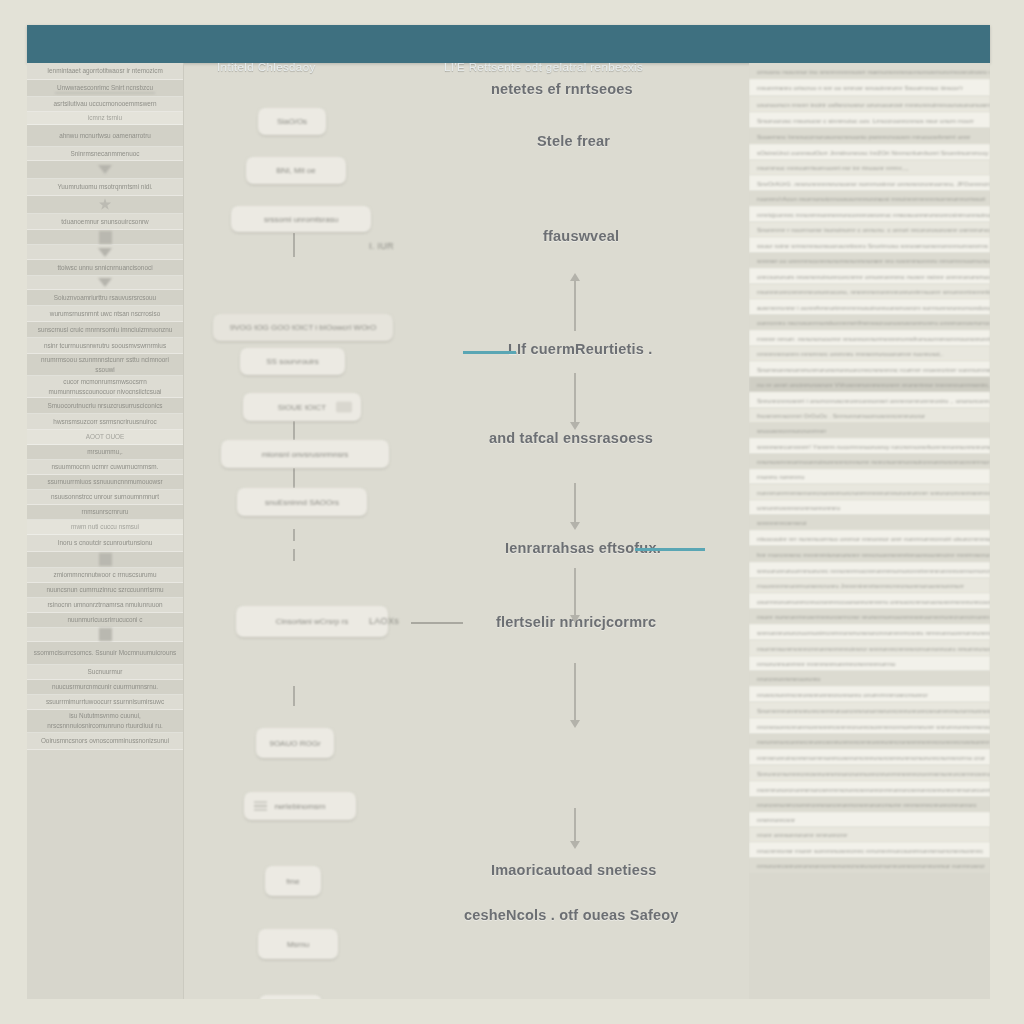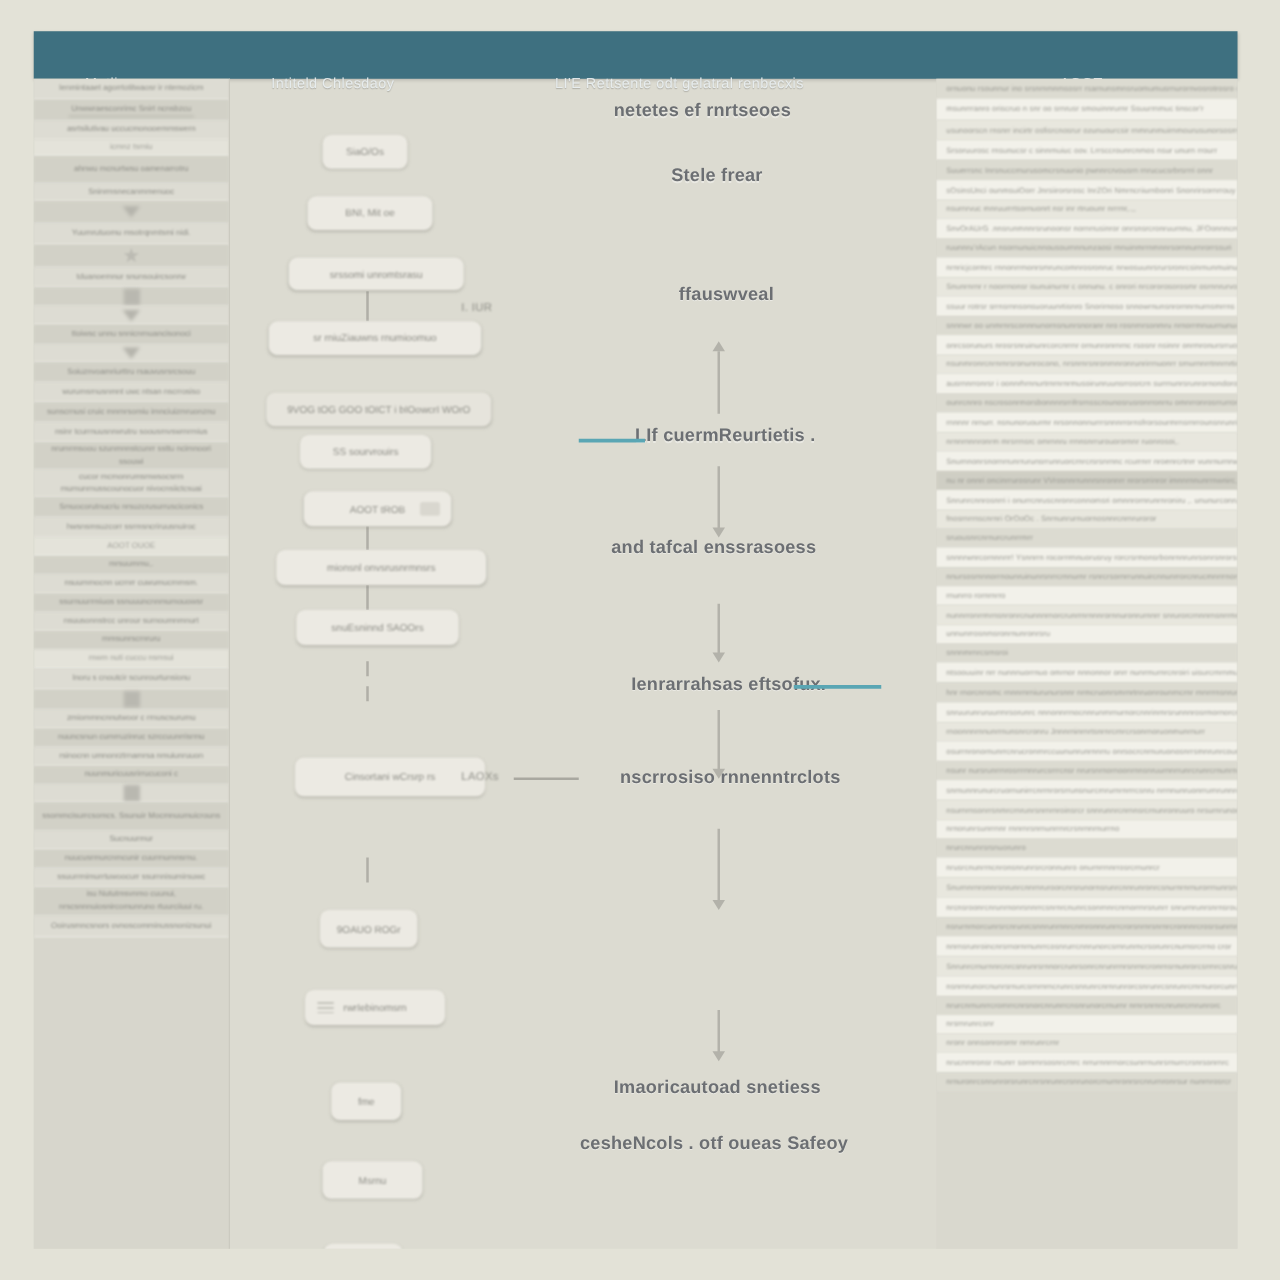--- a/index.html
+++ b/index.html
@@ -299,31 +299,28 @@
       <div class="vline" style="left: 110px; top: 623px; height: 20px;"></div>
       <div class="node" style="left: 75px; top: 45px; width: 68px; height: 27px;">
         <span>SiaO/Os</span>
       </div>
       <div class="node" style="left: 63px; top: 94px; width: 100px; height: 27px;">
         <span>BNI, Mit oe</span>
       </div>
       <div class="node" style="left: 48px; top: 143px; width: 140px; height: 26px;">
         <span>srssomi unromtsrasu</span>
       </div>
-      <div class="node" style="left: 32px; top: 194px; width: 170px; height: 27px;">
-        <span>sr rniuZiauwns  rnumioomuo</span>
-      </div>
       <div class="node dim" style="left: 30px; top: 251px; width: 180px; height: 27px;">
         <span>9VOG tOG GOO tOICT i bIOowcrI WOrO</span>
       </div>
       <div class="node" style="left: 57px; top: 285px; width: 105px; height: 27px;">
         <span>SS  sourvrouirs</span>
       </div>
       <div class="node" style="left: 60px; top: 330px; width: 118px; height: 28px;">
-        <span>AOOT tROB</span>
+        <span>SIOUE tOICT</span>
         <span class="node-chip"></span>
       </div>
       <div class="node" style="left: 38px; top: 377px; width: 168px; height: 28px;">
         <span>mionsnl onvsrusnrmnsrs</span>
       </div>
       <div class="node" style="left: 54px; top: 425px; width: 130px; height: 28px;">
         <span>snuEsninnd SAOOrs</span>
       </div>
       <div class="node" style="left: 53px; top: 543px; width: 152px; height: 31px;">
         <span>Cinsortani wCrsrp rs</span>
@@ -347,21 +344,21 @@
       <div class="hline" style="left: 228px; top: 559px; width: 62px;"></div>
     </div>
 
   <div class="center" id="center">
       <div class="stage-title" style="left: 28px; top: 18px;">netetes ef rnrtseoes</div>
       <div class="stage-title" style="left: 74px; top: 70px;">Stele frear</div>
       <div class="stage-title" style="left: 80px; top: 165px;">ffauswveal</div>
       <div class="stage-title" style="left: 45px; top: 278px;">LIf cuermReurtietis .</div>
       <div class="stage-title" style="left: 26px; top: 367px;">and tafcal enssrasoess</div>
       <div class="stage-title" style="left: 42px; top: 477px;">Ienrarrahsas eftsofux.</div>
-      <div class="stage-title" style="left: 33px; top: 551px;">nscrrosiso rnnenntrclots</div>
+      <div class="stage-title" style="left: 33px; top: 551px;">flertselir nrnricjcormrc</div>
       <div class="stage-title" style="left: 28px; top: 799px;">Imaoricautoad snetiess</div>
       <div class="stage-title" style="left: 1px; top: 844px;">cesheNcols . otf oueas Safeoy</div>
       <div class="c-arrow up" style="left: 111px; top: 218px; height: 50px;">
         <span class="head"></span>
       </div>
       <div class="c-arrow" style="left: 111px; top: 310px; height: 50px;">
         <span class="head"></span>
       </div>
       <div class="c-arrow" style="left: 111px; top: 420px; height: 40px;">
         <span class="head"></span>

